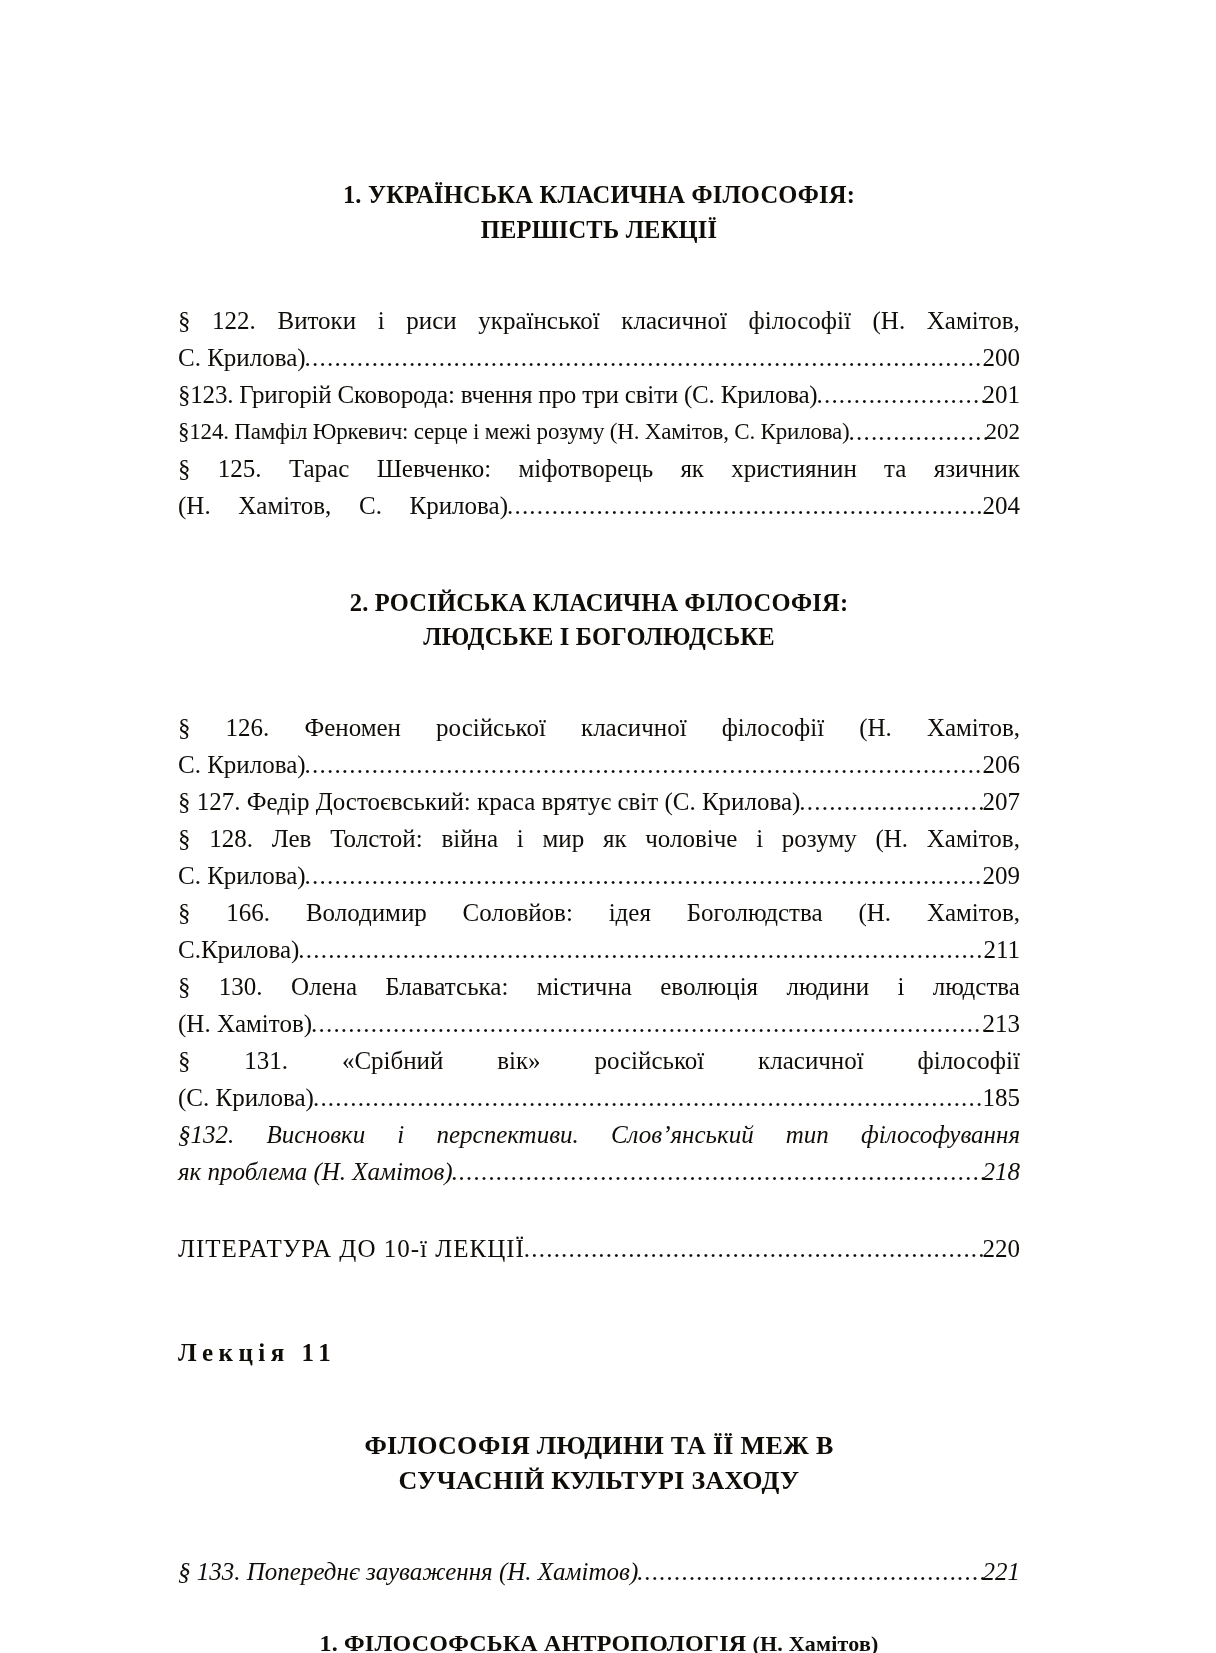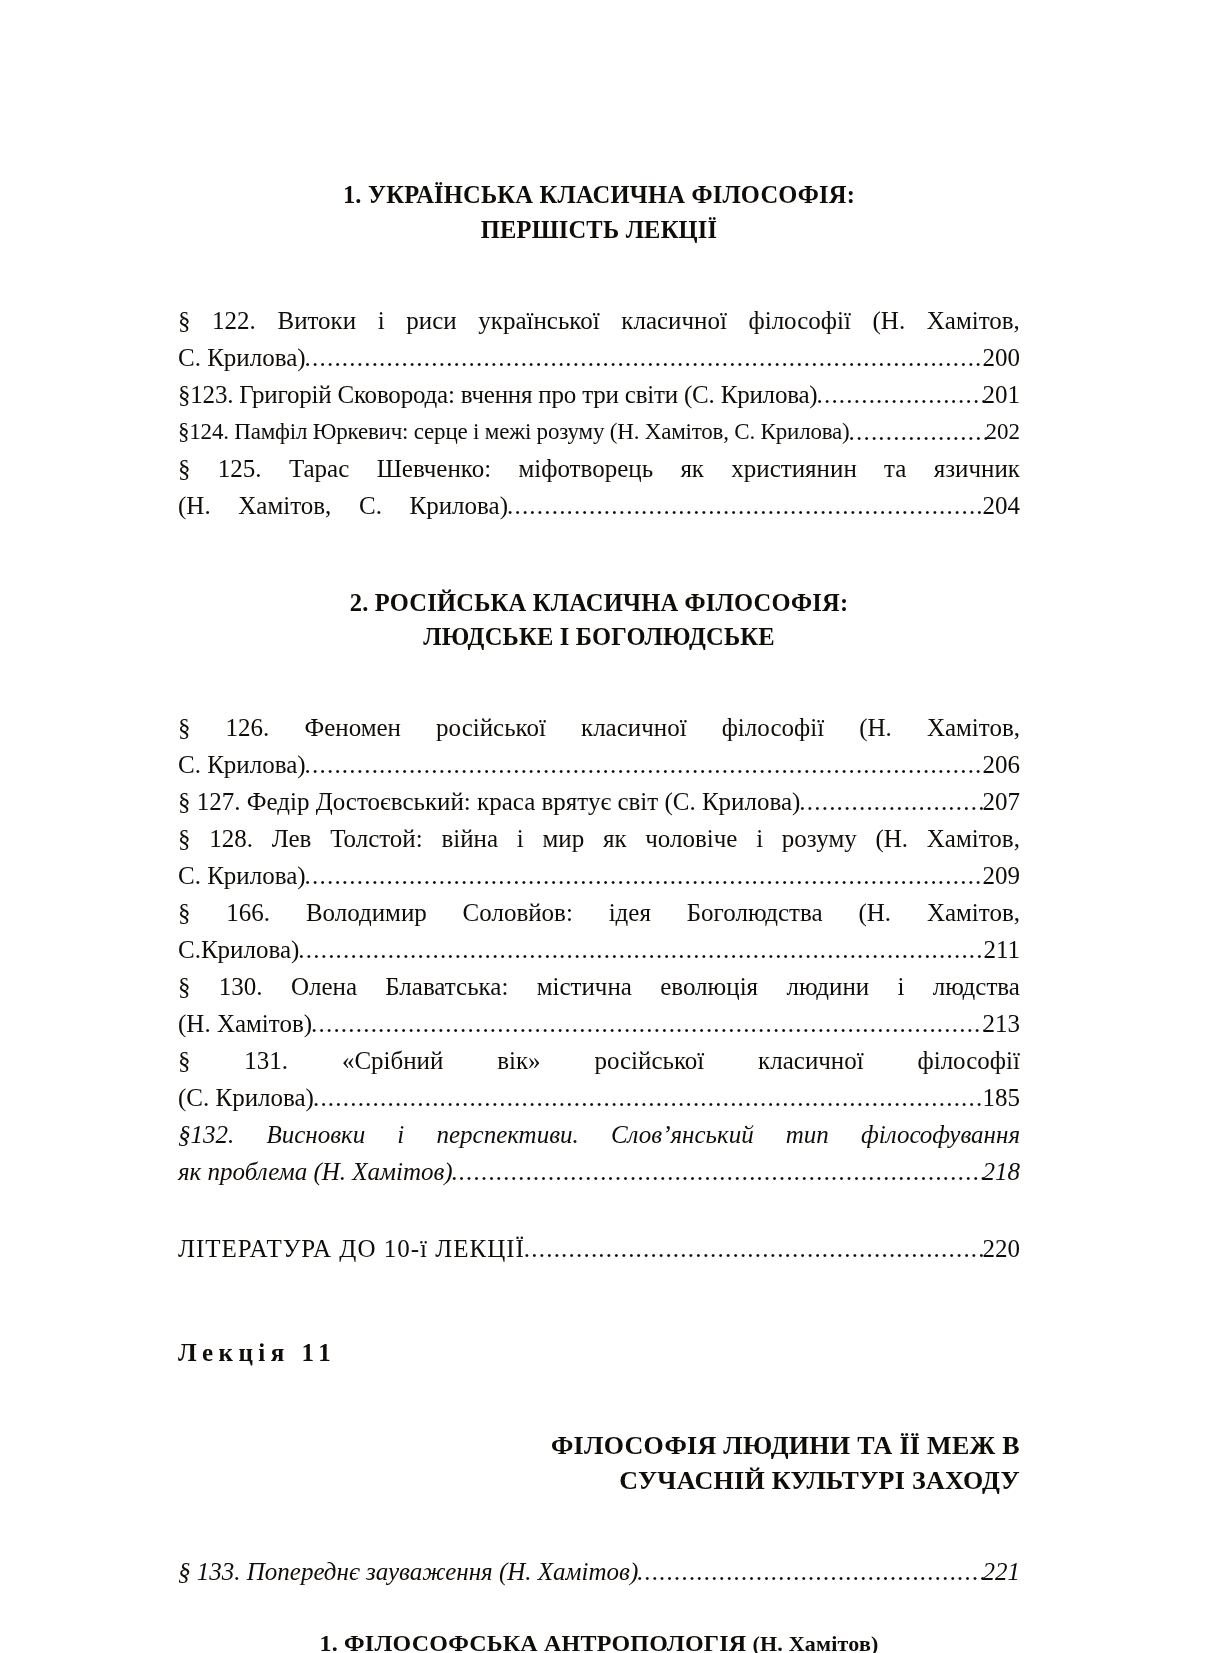--- a/index.html
+++ b/index.html
@@ -38,21 +38,21 @@
   .sec-head .l2 { display: block; }
 
   .lecture-label {
     text-align: left;
     font-weight: bold;
     font-size: 25px;
     letter-spacing: 5.5px;
     margin: 0;
   }
   .lecture-title {
-    text-align: right;
+    text-align: center;
     font-weight: bold;
     font-size: 26px;
     line-height: 1.34;
     letter-spacing: 0.3px;
     margin: 0;
   }
   .lecture-title .l2 { display: block; }
 
   .sub-head {
     text-align: center;

